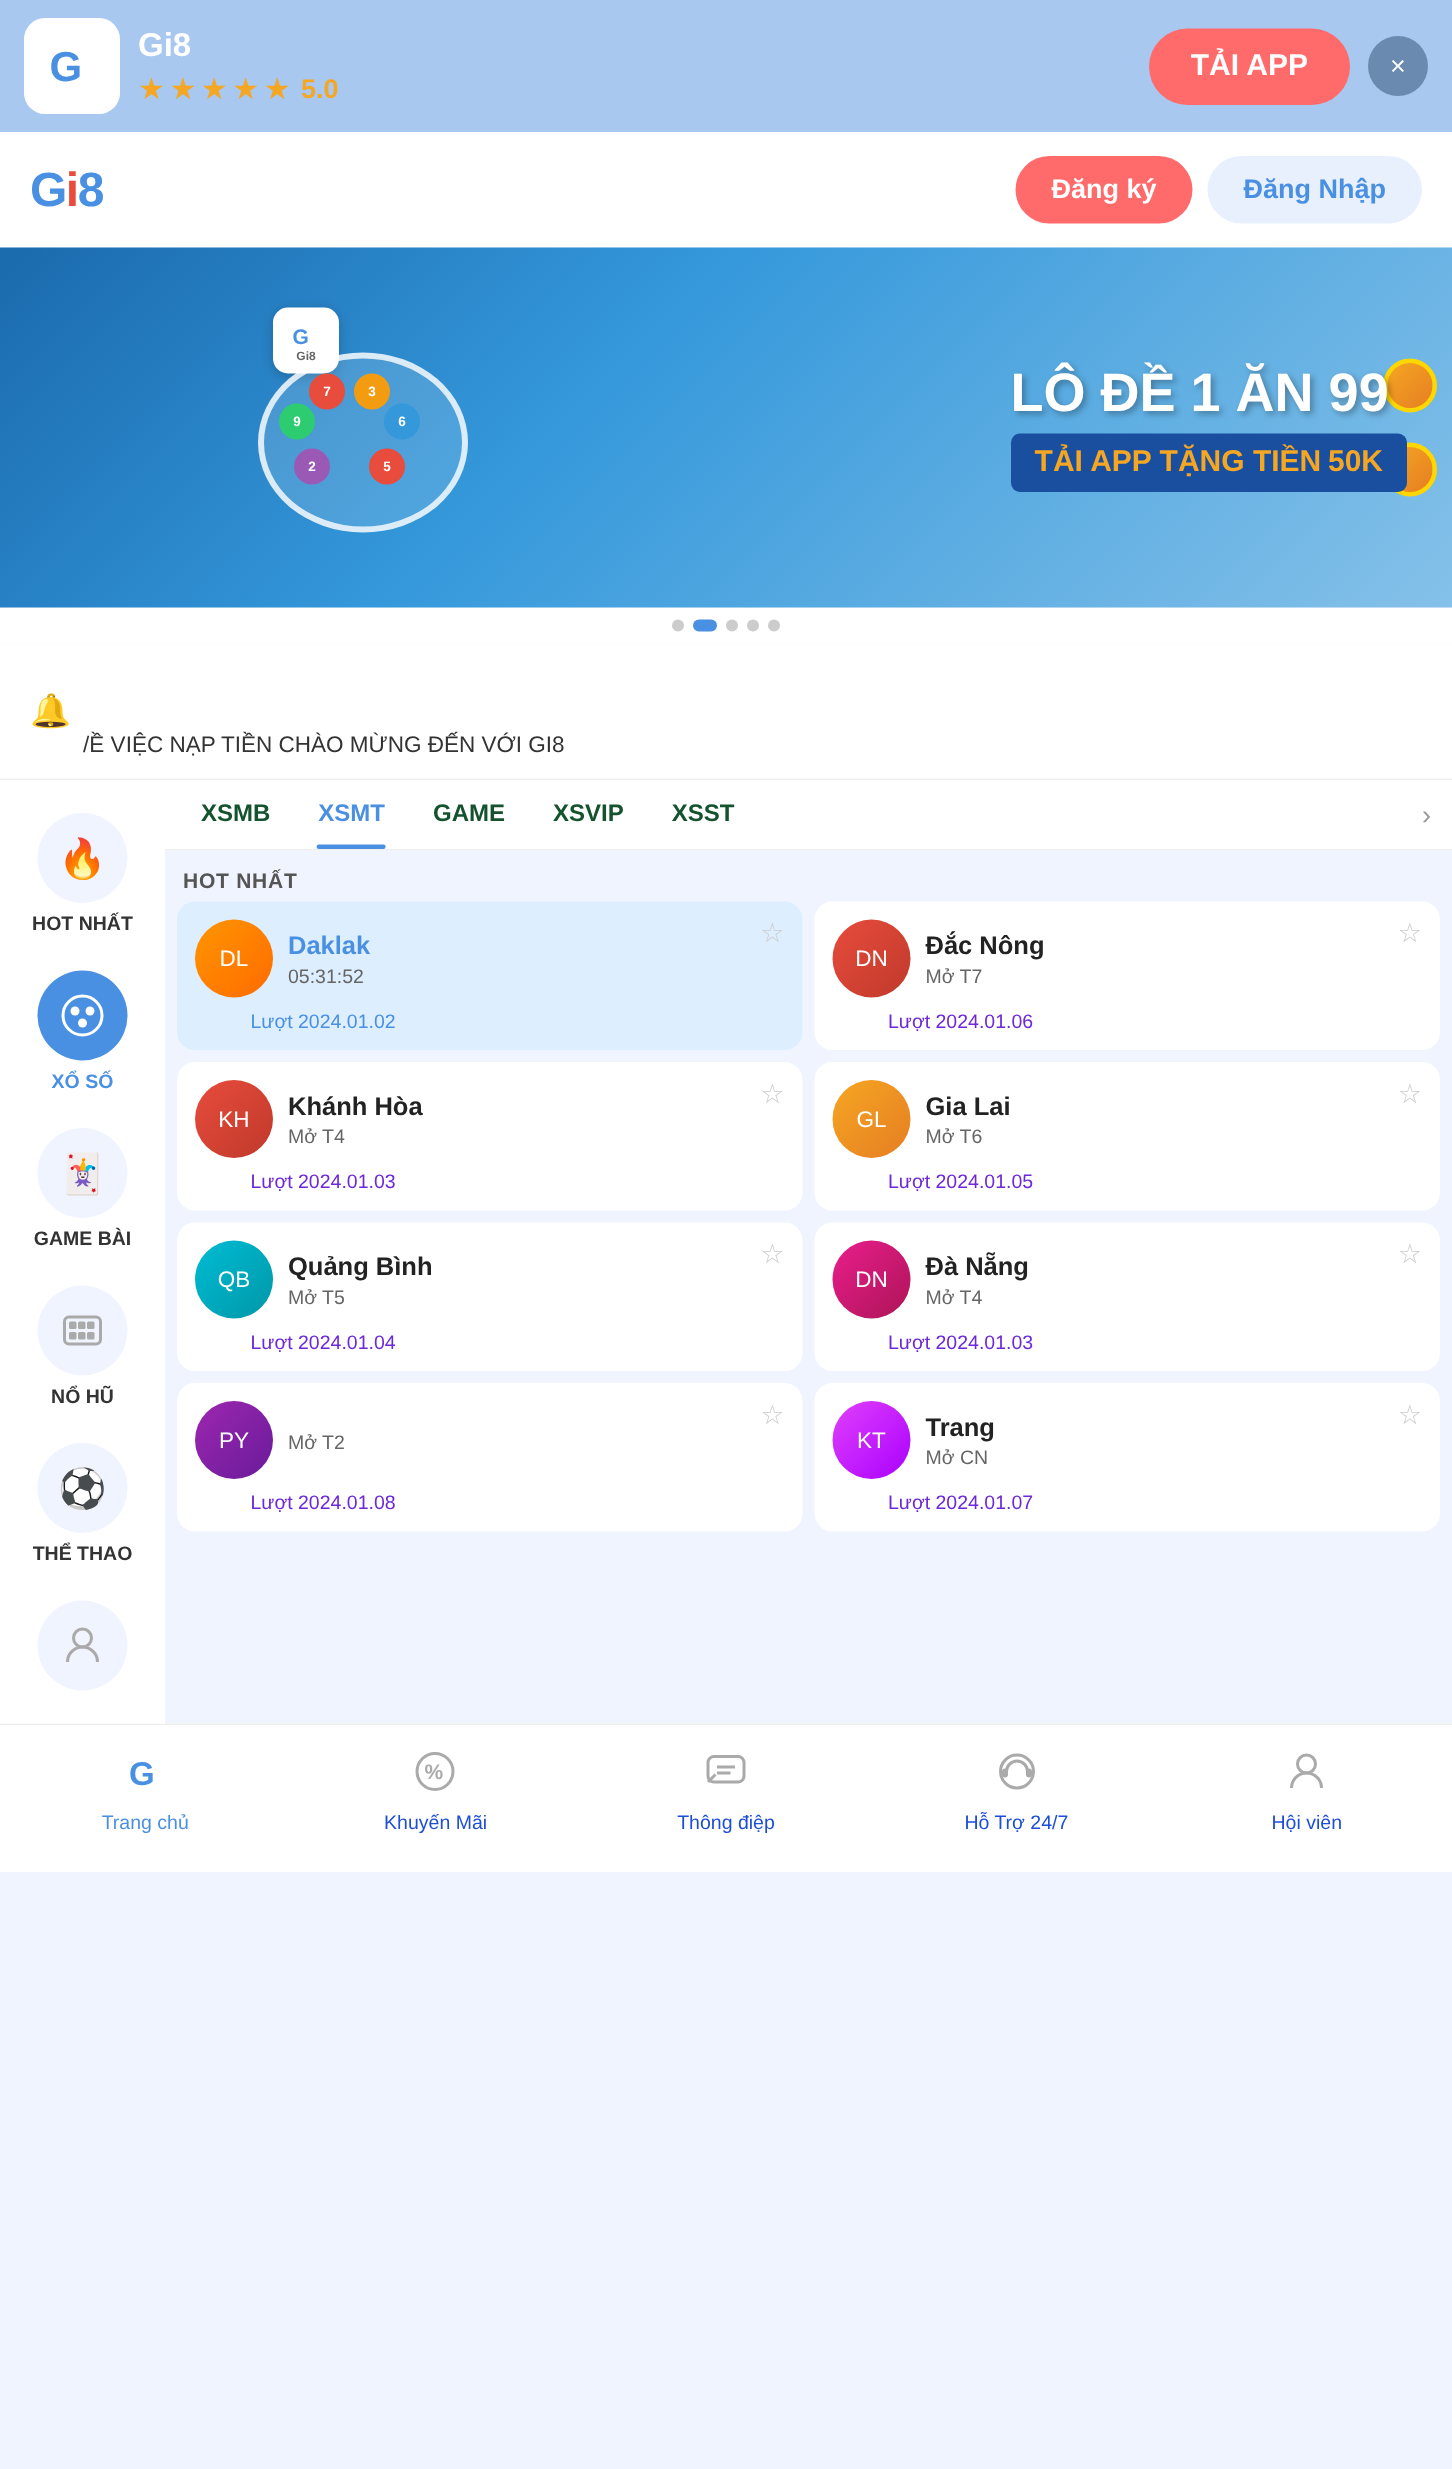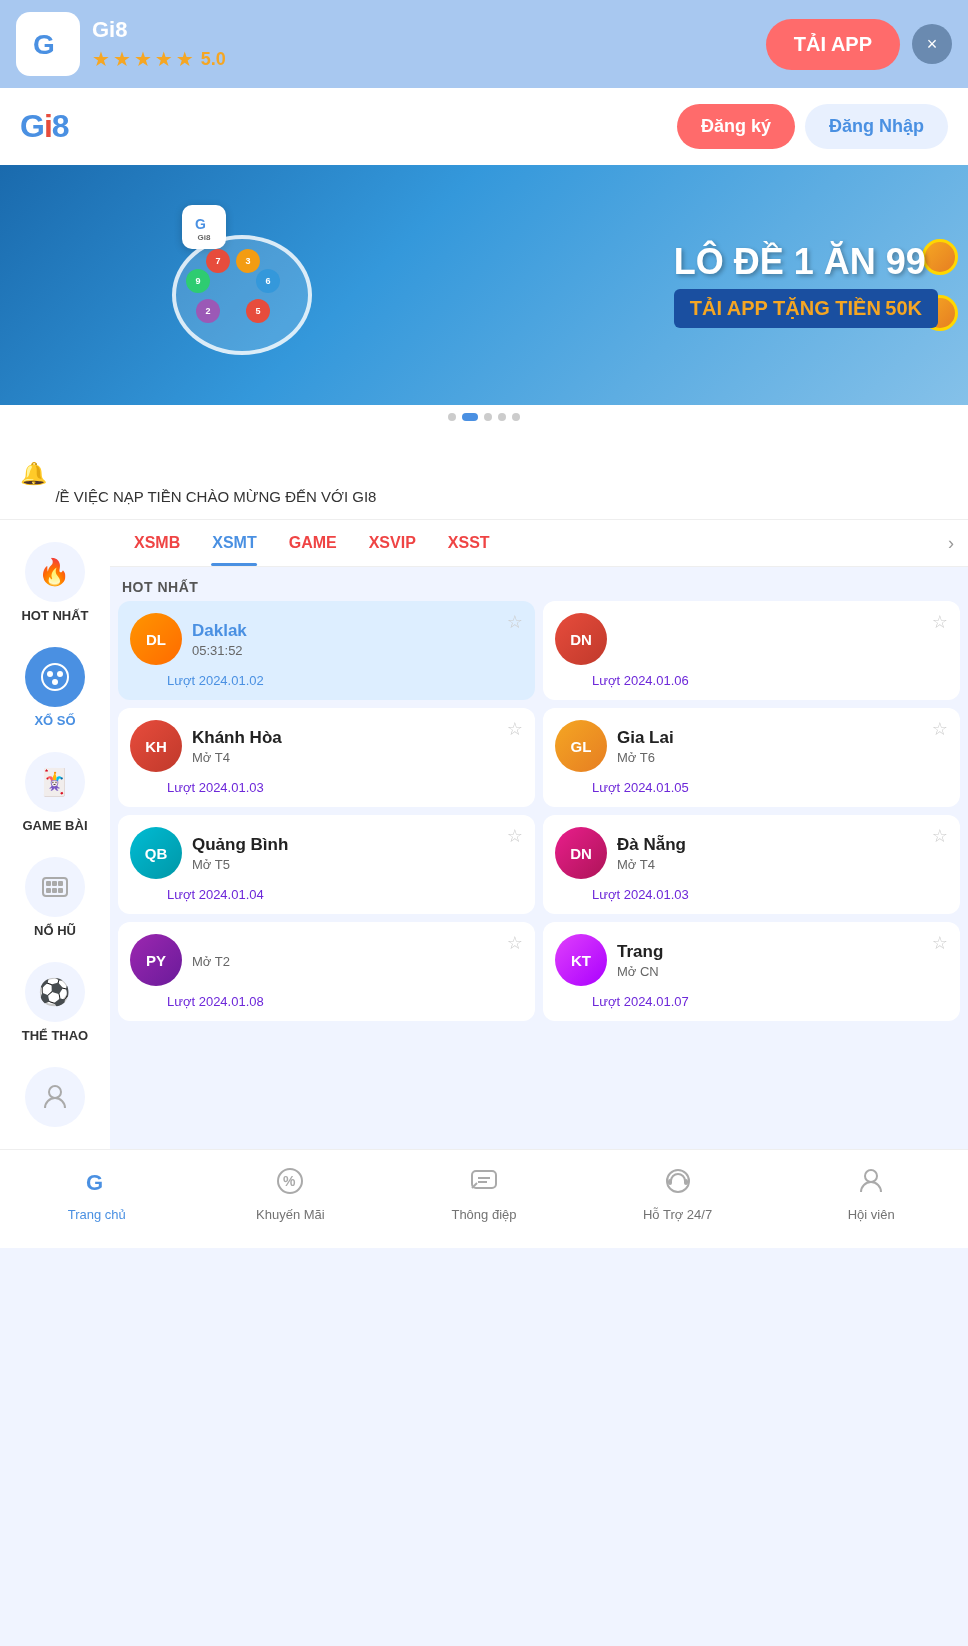--- a/index.html
+++ b/index.html
@@ -300,21 +300,21 @@
       display: flex;
       align-items: center;
       background: white;
       padding: 0 8px;
       border-bottom: 1px solid #eee;
     }
     .tab-item {
       padding: 14px 16px;
       font-size: 16px;
       font-weight: 600;
-      color: #ef4444;
+      color: #14532d;
       cursor: pointer;
       position: relative;
       white-space: nowrap;
     }
     .tab-item.active {
       color: #4a90e2;
     }
     .tab-item.active::after {
       content: '';
       position: absolute;
@@ -367,21 +367,21 @@
       margin-bottom: 8px;
     }
     .lottery-badge {
       width: 52px;
       height: 52px;
       border-radius: 50%;
       display: flex;
       align-items: center;
       justify-content: center;
       font-size: 15px;
-      font-weight: 700;
+      font-weight: 400;
       color: white;
       flex-shrink: 0;
     }
     .badge-orange { background: linear-gradient(135deg, #ff9500, #ff6b00); }
     .badge-red { background: linear-gradient(135deg, #e74c3c, #c0392b); }
     .badge-cyan { background: linear-gradient(135deg, #00bcd4, #0097a7); }
     .badge-yellow { background: linear-gradient(135deg, #f5a623, #e67e22); }
     .badge-pink { background: linear-gradient(135deg, #e91e8c, #ad1457); }
     .badge-purple { background: linear-gradient(135deg, #9c27b0, #6a1b9a); }
     .badge-magenta { background: linear-gradient(135deg, #e040fb, #aa00ff); }
@@ -428,21 +428,21 @@
       cursor: pointer;
       padding: 6px 0;
     }
     .nav-icon {
       font-size: 28px;
       color: #aaa;
     }
     .nav-icon.active { color: #4a90e2; }
     .nav-label {
       font-size: 13px;
-      color: #737373;
+      color: #1d4ed8;
       font-weight: 500;
     }
     .nav-label.active { color: #4a90e2; }
 
     .coins-right {
       position: absolute;
       right: 10px;
       top: 50%;
       transform: translateY(-50%);
       display: flex;
@@ -611,20 +611,24 @@
             <div class="card-time">05:31:52</div>
           </div>
         </div>
         <div class="card-footer">Lượt 2024.01.02</div>
       </div>
 
       <div class="lottery-card">
         <span class="fav-icon">☆</span>
         <div class="card-header">
           <div class="lottery-badge badge-red">DN</div>
+          <div class="card-info">
+            <div class="card-name">Đắc Nông</div>
+            <div class="card-time">Mở T7</div>
+          </div>
         </div>
         <div class="card-footer gray">Lượt 2024.01.06</div>
       </div>
 
       <div class="lottery-card">
         <span class="fav-icon">☆</span>
         <div class="card-header">
           <div class="lottery-badge badge-red">KH</div>
           <div class="card-info">
             <div class="card-name">Khánh Hòa</div>

